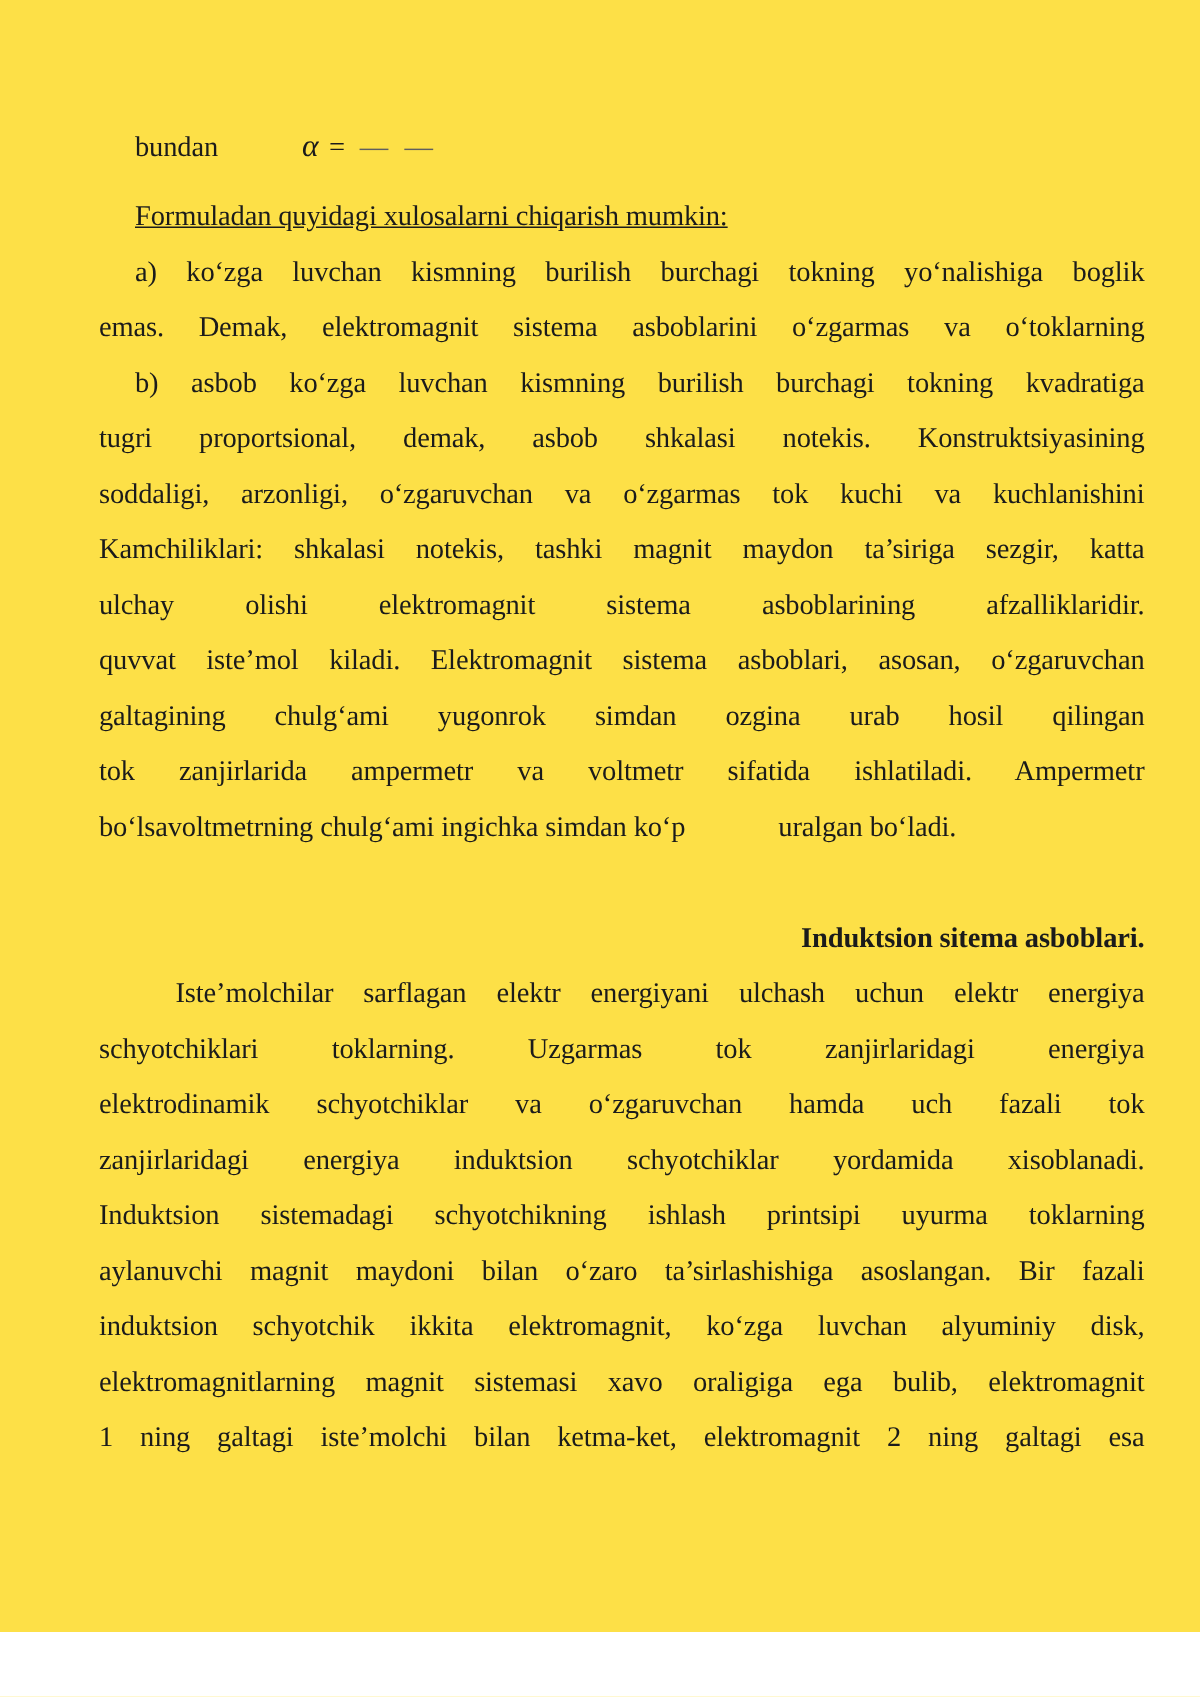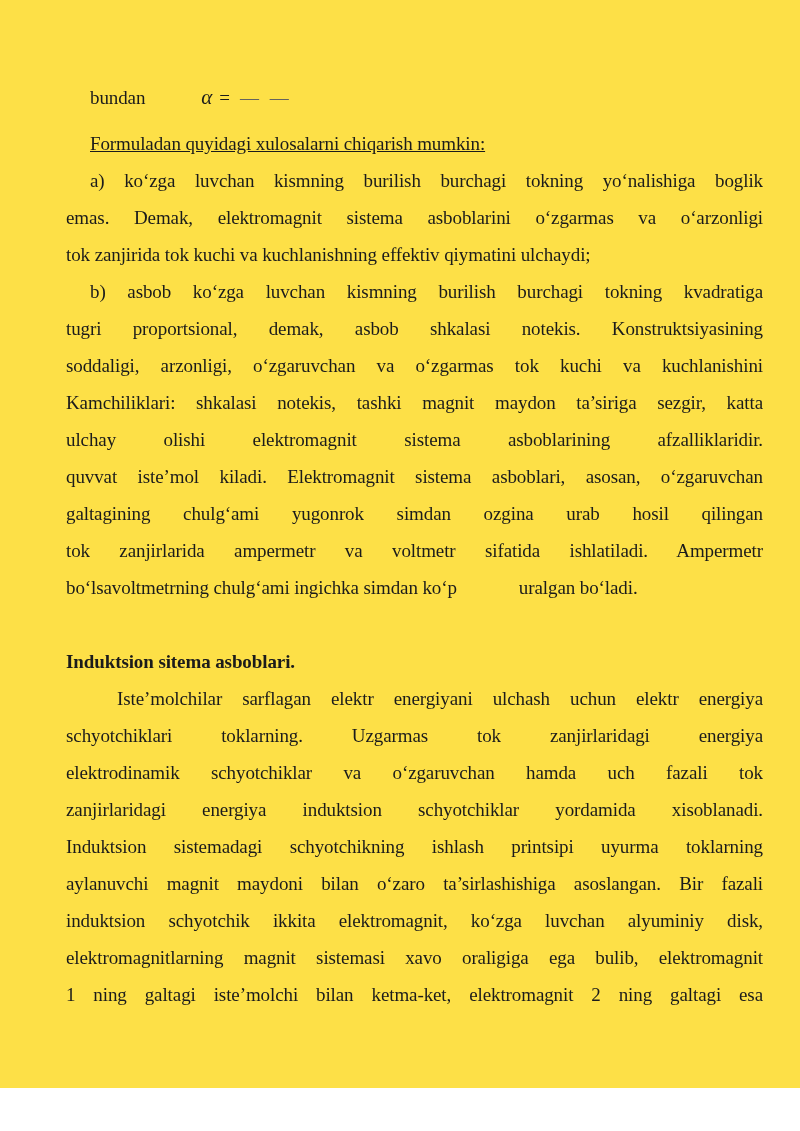--- a/index.html
+++ b/index.html
@@ -28,20 +28,21 @@
   .line {
     min-height: 37px;
     white-space: normal;
   }
   .line.just {
     text-align: justify;
     text-align-last: justify;
   }
   .line.bold {
     font-weight: bold;
+    text-align: right;
   }
   .gap {
     display: inline-block;
     height: 1px;
   }
   .formula {
     margin-bottom: 9px;
   }
   .alpha {
     font-style: italic;
@@ -60,22 +61,21 @@
 
 <main class="page">
 
   <div class="line formula" style="padding-left:24px">
     <span>bundan</span><span class="gap" style="width:56px"></span><span class="alpha">α</span><span class="equals">=</span><span class="bars">— —</span>
   </div>
 
   <section>
       <div class="line" style="padding-left: 24px; text-decoration: underline;">Formuladan quyidagi xulosalarni chiqarish mumkin:</div>
       <div class="line just" style="padding-left: 24px;">a) ko‘zga luvchan kismning burilish burchagi tokning yo‘nalishiga boglik</div>
-      <div class="line just">emas. Demak, elektromagnit sistema asboblarini o‘zgarmas va o‘arzonligi</div>
-      <div class="line">tok zanjirida tok kuchi va kuchlanishning effektiv qiymatini ulchaydi;</div>
+      <div class="line just">emas. Demak, elektromagnit sistema asboblarini o‘zgarmas va o‘toklarning</div>
       <div class="line just" style="padding-left: 24px;">b) asbob ko‘zga luvchan kismning burilish burchagi tokning kvadratiga</div>
       <div class="line just">tugri proportsional, demak, asbob shkalasi notekis. Konstruktsiyasining</div>
       <div class="line just">soddaligi, arzonligi, o‘zgaruvchan va o‘zgarmas tok kuchi va kuchlanishini</div>
       <div class="line just">Kamchiliklari: shkalasi notekis, tashki magnit maydon ta’siriga sezgir, katta</div>
       <div class="line just">ulchay olishi elektromagnit sistema asboblarining afzalliklaridir.</div>
       <div class="line just">quvvat iste’mol kiladi. Elektromagnit sistema asboblari, asosan, o‘zgaruvchan</div>
       <div class="line just">galtagining chulg‘ami yugonrok simdan ozgina urab hosil qilingan</div>
       <div class="line just">tok zanjirlarida ampermetr va voltmetr sifatida ishlatiladi. Ampermetr</div>
       <div class="line"><span>bo‘lsavoltmetrning chulg‘ami ingichka simdan ko‘p</span><span class="gap" style="width: 62px;"></span><span>uralgan bo‘ladi.</span></div>
       <div class="line bold" style="margin-top: 37px;">Induktsion sitema asboblari.</div>

